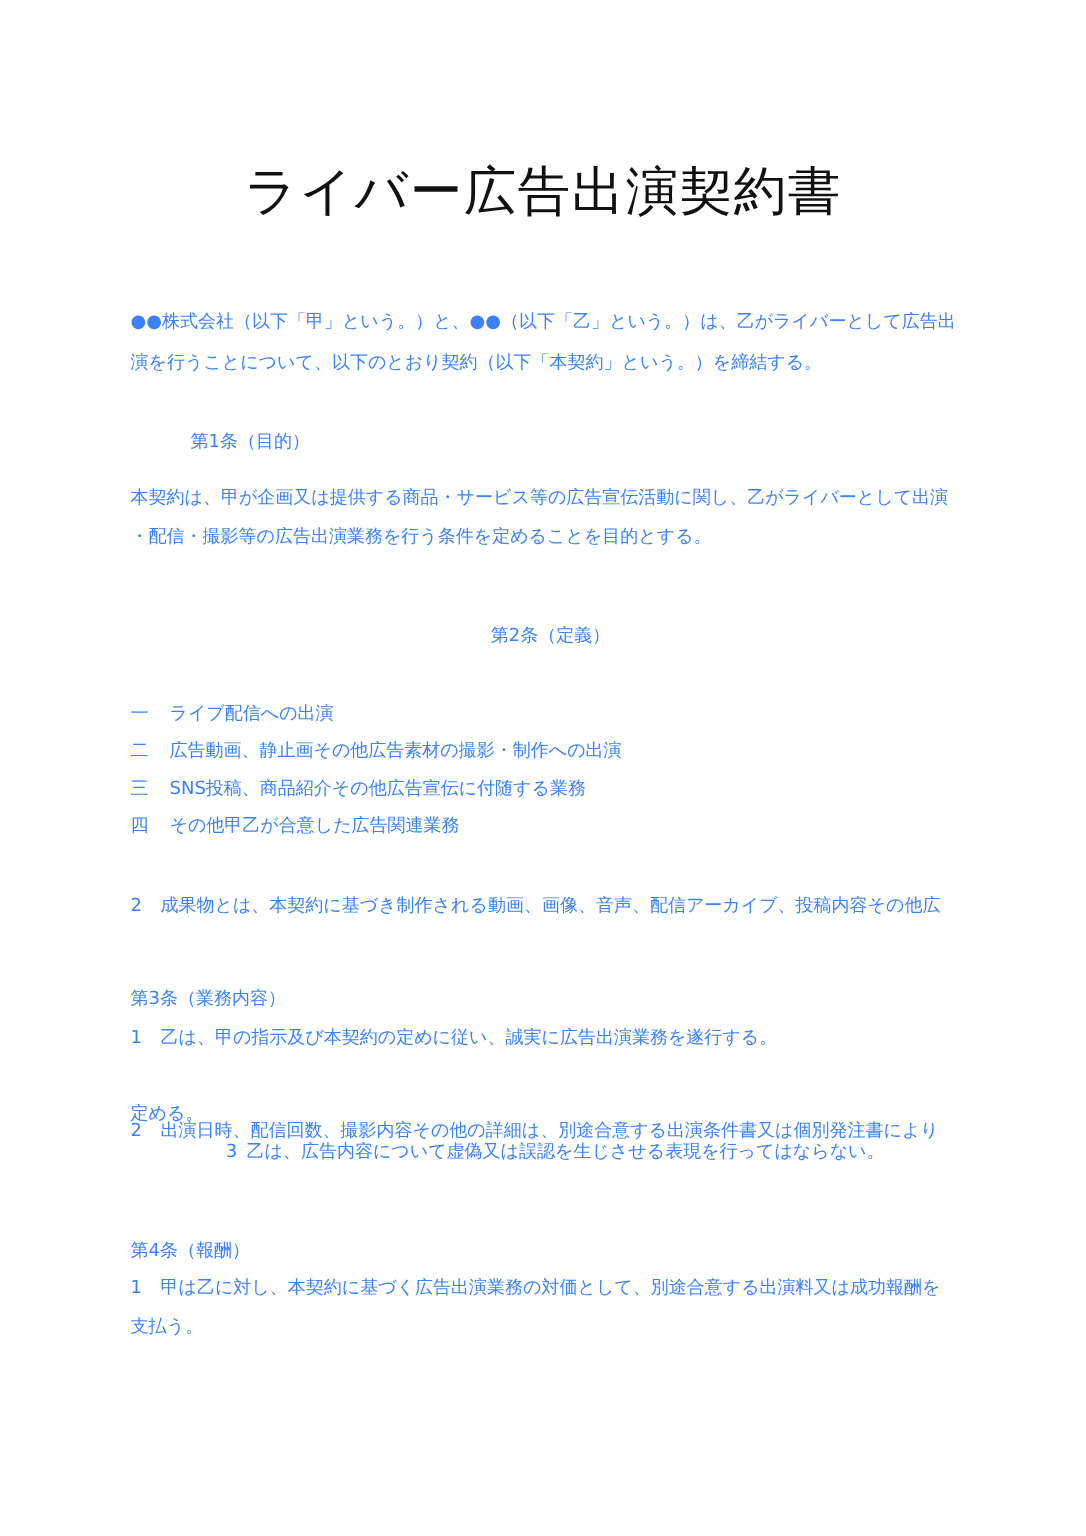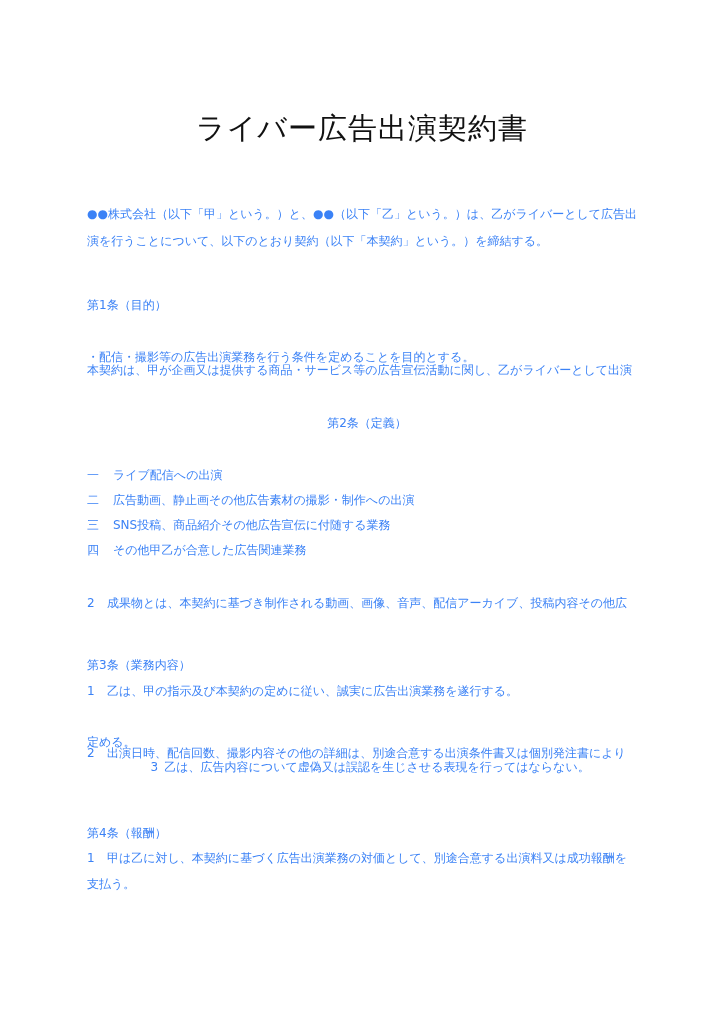--- a/index.html
+++ b/index.html
@@ -21,21 +21,21 @@
       width: 724px;
       height: 1024px;
       background: #ffffff;
     }
     .title {
       position: absolute;
       top: 108px;
       left: 0;
       width: 724px;
       text-align: center;
-      font-size: 29px;
+      font-size: 35px;
       line-height: 40px;
       letter-spacing: 1px;
       color: #111;
     }
     .line {
       position: absolute;
       left: 87px;
       width: 560px;
       font-size: 12px;
       line-height: 18px;
@@ -50,22 +50,22 @@
 </head>
 <body>
 
 <div class="page">
 
   <div class="title">ライバー広告出演契約書</div>
 
   <div class="line" style="top:205px;">●●株式会社（以下「甲」という。）と、●●（以下「乙」という。）は、乙がライバーとして広告出</div>
   <div class="line" style="top:232px;">演を行うことについて、以下のとおり契約（以下「本契約」という。）を締結する。</div>
 
-  <div class="line" style="top:296px;">第1条（目的）</div>
-  <div class="line" style="top:322px;margin-top:39px;">本契約は、甲が企画又は提供する商品・サービス等の広告宣伝活動に関し、乙がライバーとして出演</div>
+  <div class="line" style="top:285px;margin-left:40px;">第1条（目的）</div>
+  <div class="line" style="top:322px;">本契約は、甲が企画又は提供する商品・サービス等の広告宣伝活動に関し、乙がライバーとして出演</div>
   <div class="line" style="top:348px;">・配信・撮影等の広告出演業務を行う条件を定めることを目的とする。</div>
 
   <div class="line" style="top:414px;text-align:center;">第2条（定義）</div>
   <div class="line" style="top:466px;">
     <span class="num" style="min-width:26px;">一</span><span>ライブ配信への出演</span>
   </div>
   <div class="line" style="top:491px;">
     <span class="num" style="min-width:26px;">二</span><span>広告動画、静止画その他広告素材の撮影・制作への出演</span>
   </div>
   <div class="line" style="top:516px;">

